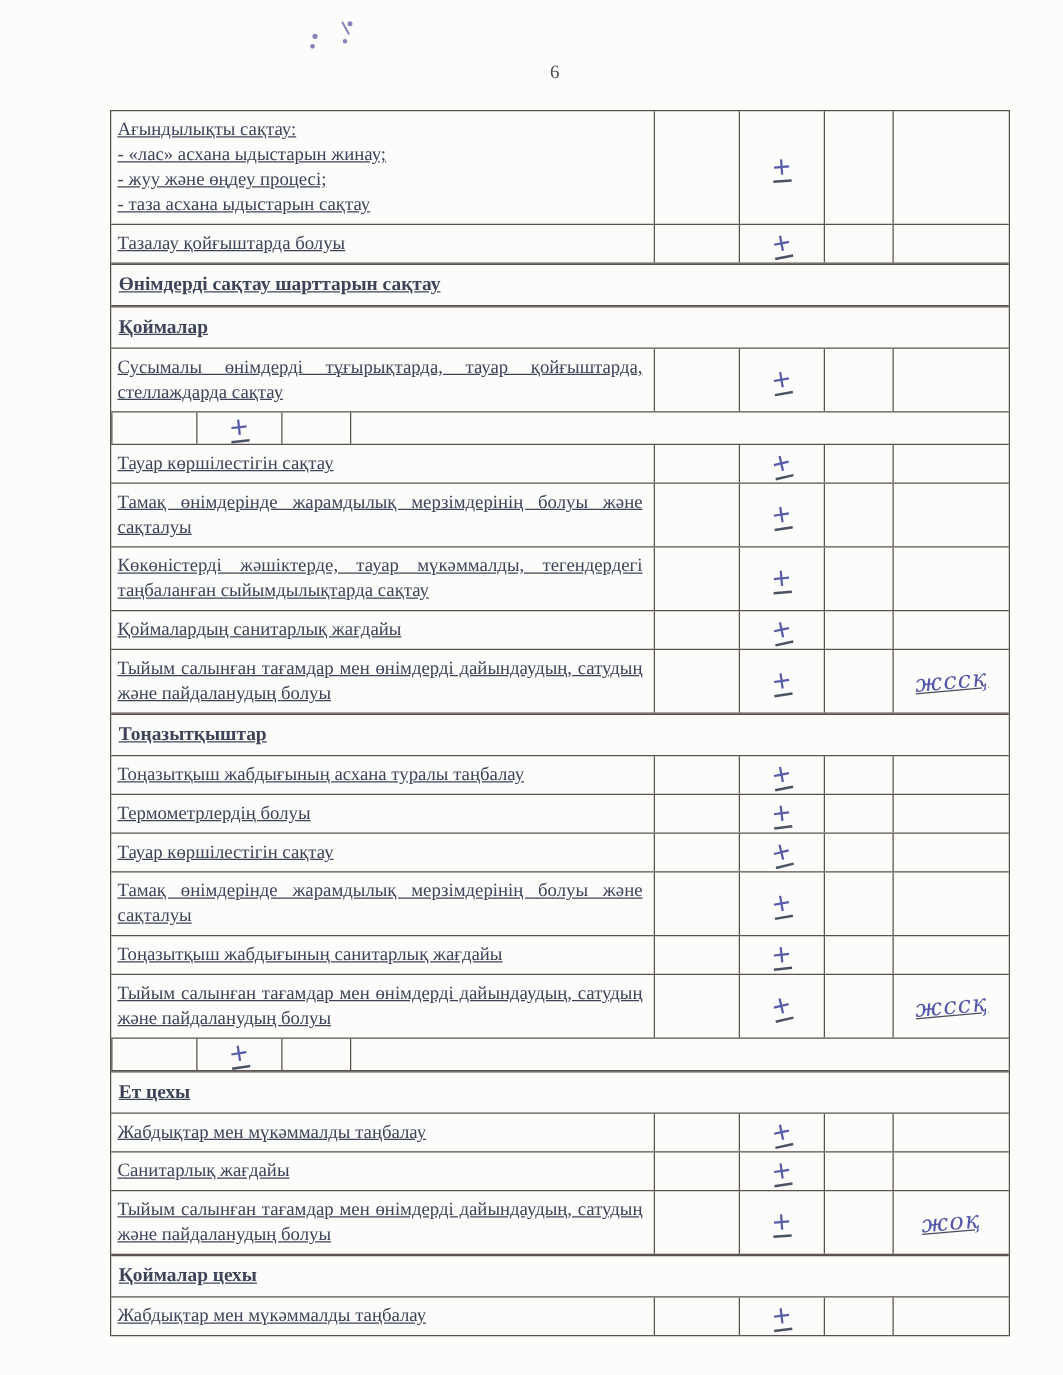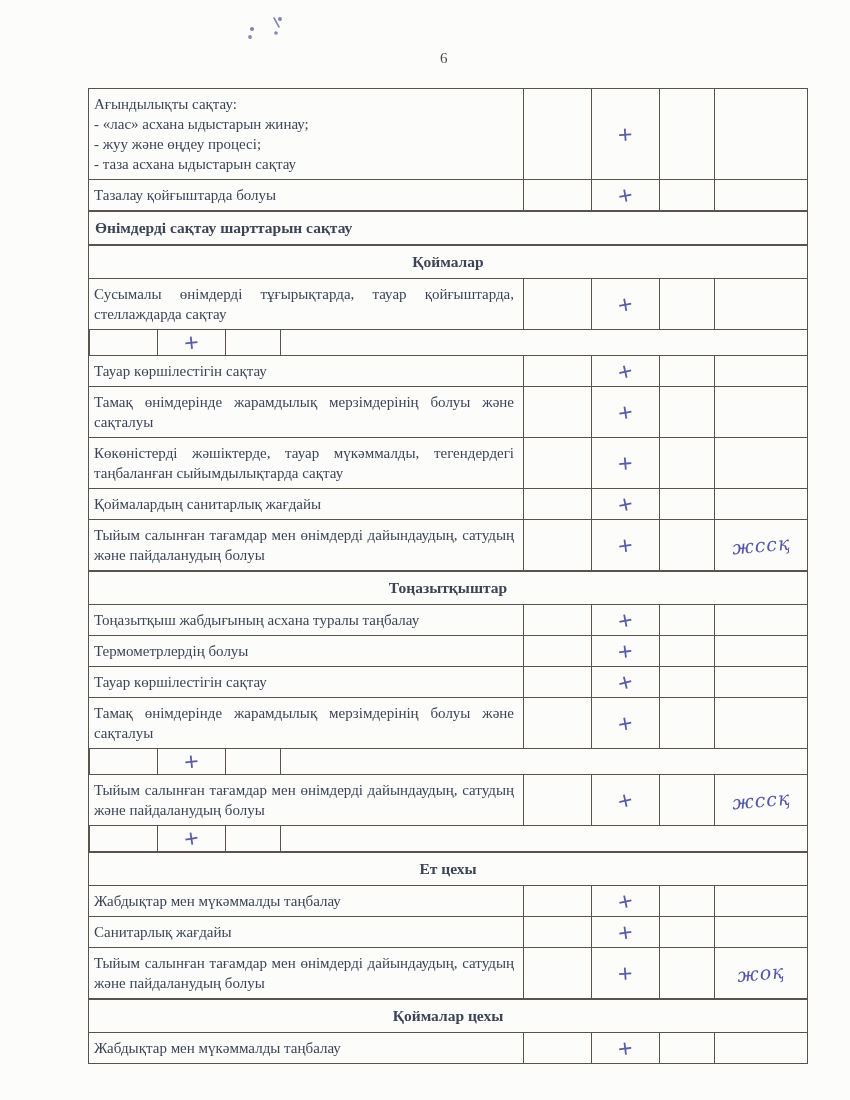--- a/index.html
+++ b/index.html
@@ -26,40 +26,41 @@
     position:absolute;left:88px;top:88px;width:720px;
     border:1px solid var(--border);
     border-bottom:none;
     box-sizing:border-box;
   }
   .trow{
     display:flex;
     border-bottom:1px solid var(--border);
     box-sizing:border-box;
     align-items:stretch;
+    text-decoration:underline;
   }
   .trow.header,.trow.section{
     border-top:1px solid var(--border);
     font-weight:bold;
   }
   .cell{box-sizing:border-box;}
   .cell.label{
     flex:0 0 434px;
     padding:5px 9px 5px 5px;
     font-size:15px;line-height:20px;
     text-align:justify;
     white-space:pre-line;
   }
   .cell.full{
     flex:1 1 auto;
     padding:6px 6px;
     font-size:15.5px;line-height:20px;
   }
   .trow.header .cell.full{}
-  .trow.section .cell.full{text-align:center;}
+  .trow.section .cell.full{text-align:left;}
   .cell.mark{
     border-left:1px solid var(--border);
     display:flex;align-items:center;justify-content:center;
     overflow:visible;
   }
   .cell.c1{flex:0 0 68px;}
   .cell.c2{flex:0 0 68px;}
   .cell.c3{flex:0 0 55px;}
   .cell.c4{flex:1 1 auto;}
   .plus{
@@ -223,20 +224,21 @@
       <div class="trow item">
         <div class="cell label">Тамақ өнімдерінде жарамдылық мерзімдерінің болуы және сақталуы</div>
         <div class="cell mark c1"></div>
         <div class="cell mark c2">
           <span class="plus" style="transform: rotate(-10deg);">+</span>
         </div>
         <div class="cell mark c3"></div>
         <div class="cell mark c4"></div>
       </div>
       <div class="trow item">
+        <div class="cell label">Тоңазытқыш жабдығының санитарлық жағдайы</div>
         <div class="cell mark c1"></div>
         <div class="cell mark c2">
           <span class="plus" style="transform: rotate(-6deg);">+</span>
         </div>
         <div class="cell mark c3"></div>
         <div class="cell mark c4"></div>
       </div>
       <div class="trow item">
         <div class="cell label">Тыйым салынған тағамдар мен өнімдерді дайындаудың, сатудың және пайдаланудың болуы</div>
         <div class="cell mark c1"></div>

